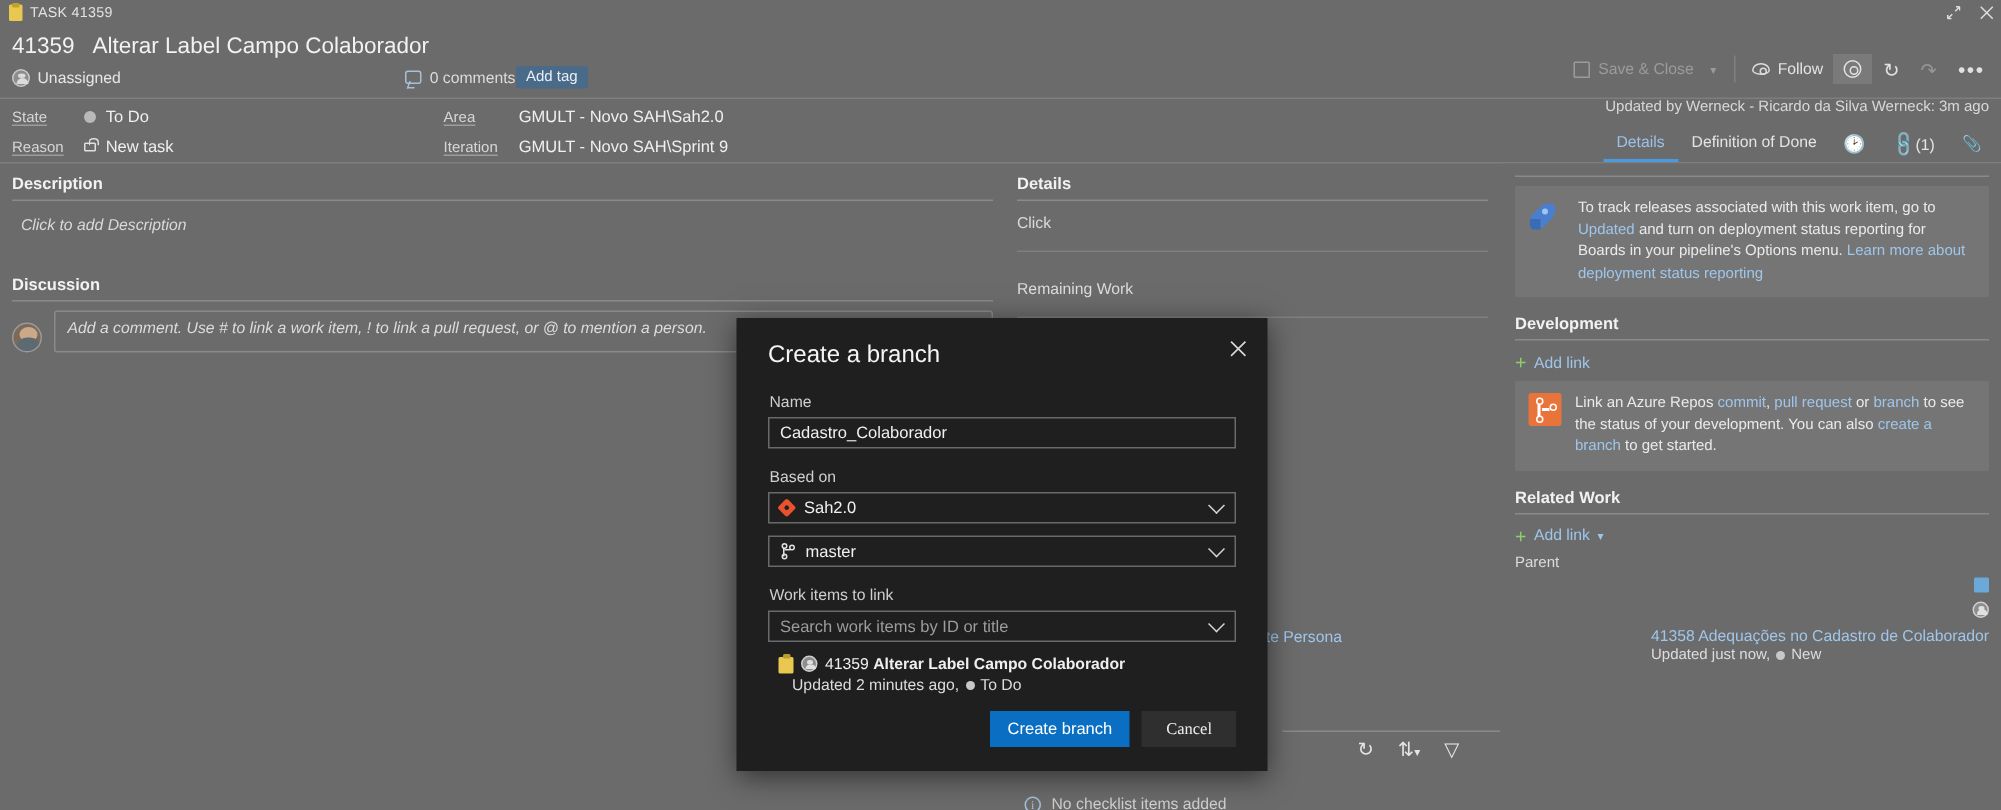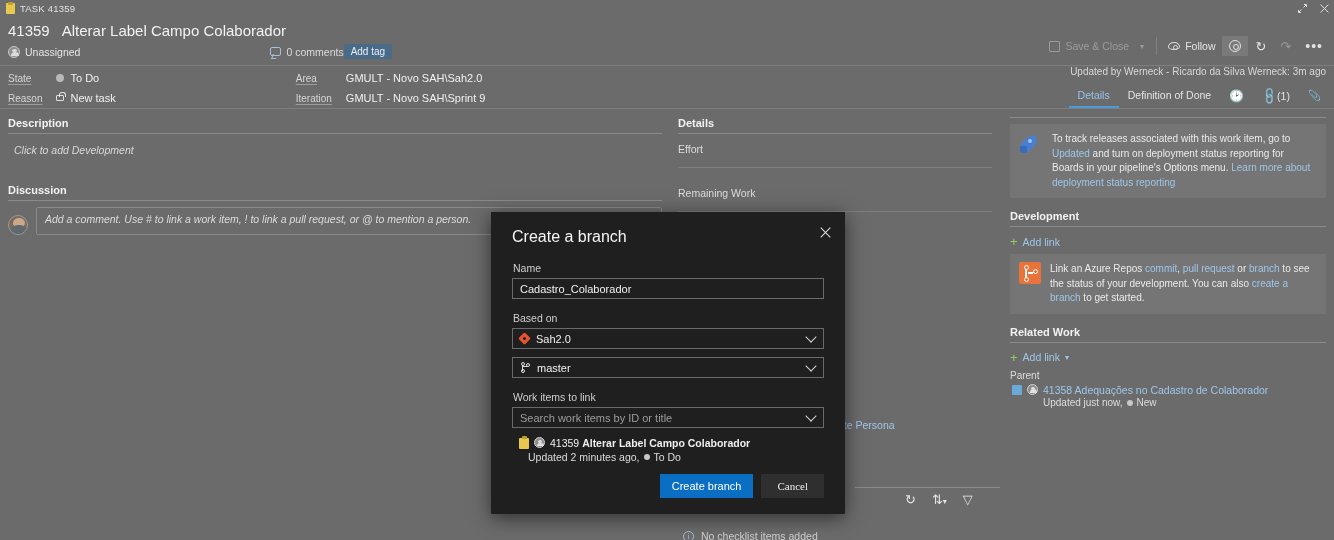--- a/index.html
+++ b/index.html
@@ -131,21 +131,21 @@
      border-radius:50%; background:#e8743b;}
   .repo-icon .ri-c2{position:absolute;left:4.5px;bottom:2px;width:5px;height:5px;border:1.6px solid #fff;
      border-radius:50%; background:#e8743b;}
   .repo-icon .ri-c3{position:absolute;right:3px;top:7px;width:5px;height:5px;border:1.6px solid #fff;
      border-radius:50%; background:#e8743b;}
   .repo-icon .ri-b{position:absolute;left:9px;top:9.5px;width:5px;height:2px;background:#fff;}
 
   .addlink { display:flex;align-items:center;gap:5px;color:#9fc6ea;font-size:10.5px;cursor:pointer; padding:2px 0;}
   .plus { color:#8fce6a; font-size:13px; line-height:1; }
   .sub-label { font-size:10px; color:#dcdcdc; padding:4px 0 2px 0; }
-  .rel-item { display:flex; gap:5px; align-items:flex-start; padding-left:2px;}
+  .rel-item { display:flex; gap:5px; align-items:flex-end; padding-left:2px;flex-direction:column;}
   .sq-blue { width:10px;height:10px;background:#6aa9d8;border-radius:1px;flex:none;margin-top:2px;}
   .person-ic { width:11px;height:11px;border-radius:50%;background:#8d8d8d;border:1px solid #cfcfcf;
      position:relative;flex:none;margin-top:1px;}
   .person-ic:before{content:"";position:absolute;left:3px;top:2px;width:4px;height:3px;border-radius:50%;background:#e0e0e0;}
   .person-ic:after{content:"";position:absolute;left:1.5px;bottom:1px;width:7px;height:3.5px;
      border-radius:3.5px 3.5px 0 0;background:#e0e0e0;}
   .rel-txt { font-size:10.5px; color:#9fc6ea; line-height:1.4;}
   .rel-sub { font-size:10px; color:#dddddd; display:flex;align-items:center;gap:4px;}
   .dot-new { width:6px;height:6px;border-radius:50%;background:#c8c8c8;display:inline-block;}
 
@@ -310,36 +310,36 @@
       </div>
     </div>
     <div class="divider"></div>
   </div>
 
   <div class="body">
 
     <div class="col-left">
       <div class="sec-title">Description</div>
       <div class="sec-rule"></div>
-      <div class="placeholder-text">Click to add Development</div>
+      <div class="placeholder-text">Click to add Description</div>
 
       <div style="height:24px"></div>
       <div class="sec-title">Discussion</div>
       <div class="sec-rule"></div>
       <div class="discussion-box">
         <span class="avatar-lg"></span>
         <div class="comment-field">Add a comment. Use # to link a work item, ! to link a pull request, or @ to mention a person.</div>
       </div>
     </div>
 
     <div class="col-mid">
       <div class="sec-title">Details</div>
       <div class="sec-rule"></div>
       <div class="detail-field">
-        <div class="dl">Effort</div>
+        <div class="dl">Click</div>
         <div class="detail-underline"></div>
       </div>
       <div class="detail-field">
         <div class="dl">Remaining Work</div>
         <div class="detail-underline"></div>
       </div>
       <div class="detail-field">
         <div class="dl">Start Date</div>
       </div>
     </div>

